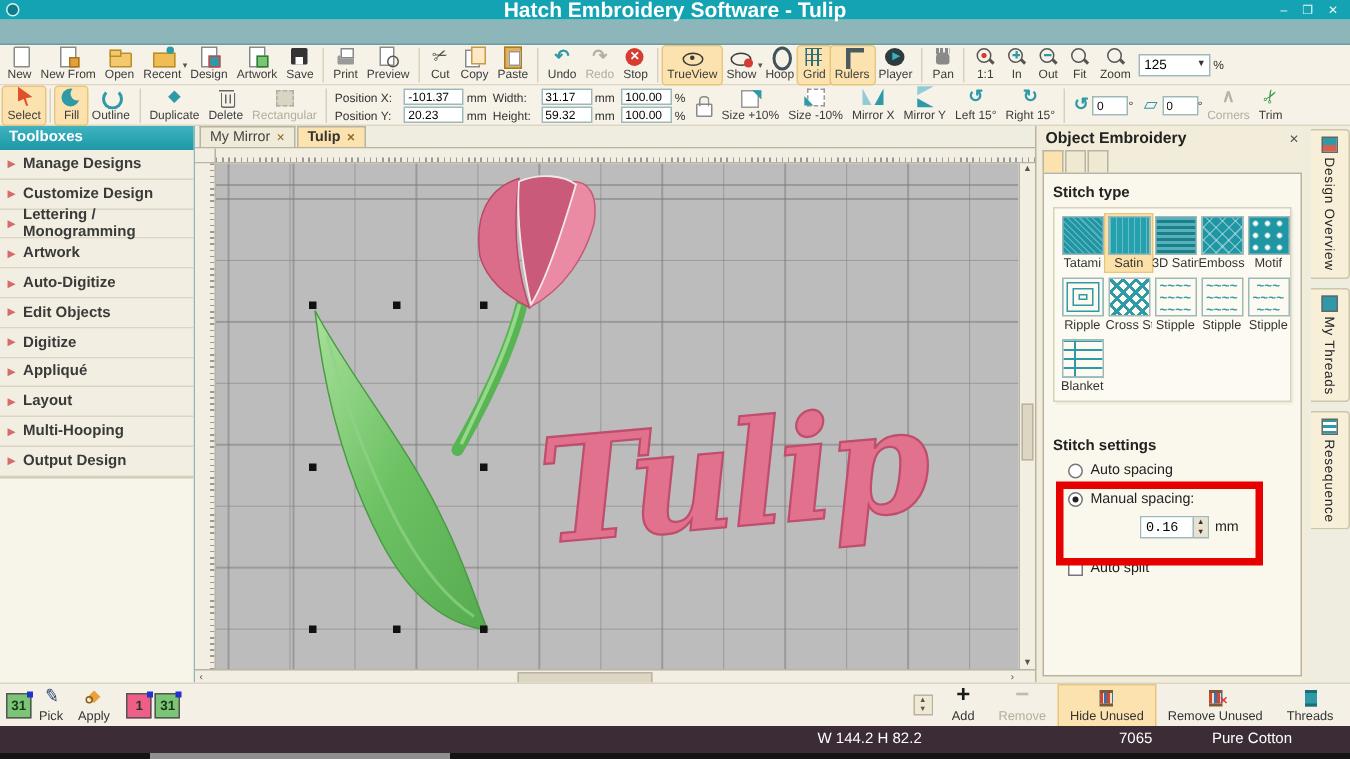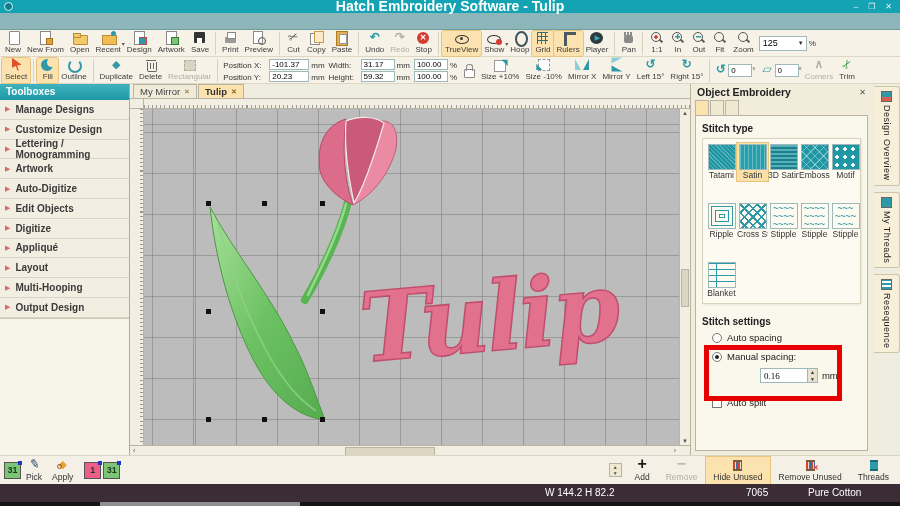--- a/index.html
+++ b/index.html
@@ -154,21 +154,21 @@
   .props{width:182px;background:#f2edda;border-left:1px solid #b8b3a2;display:flex;flex-direction:column;position:relative}
   .props-header{height:16px;display:flex;align-items:center;justify-content:space-between;padding:0 6px}
   .props-title{font-weight:bold;font-size:10.5px;color:#222}
   .props-close{font-size:8px;color:#555}
   .props-tabs{display:flex;height:15px;padding-left:4px;gap:1px}
   .ptab{padding:0 6px;font-size:9px;line-height:14px;border:1px solid #b8b3a2;border-bottom:none;background:#efe9d2;color:#444}
   .ptab.active{background:#fbe2ae;font-weight:bold}
   .props-content{flex:1;margin:0 4px 4px 4px;border:1px solid #b8b3a2;background:#faf7ec;padding:5px 6px;position:relative}
   .sec-heading{font-weight:bold;font-size:10px;color:#222;margin:2px 0 4px 0}
   .opts-box{border:1px solid #d8d2bc;background:#fdfbf1;padding:4px 3px;box-shadow:1px 1px 2px rgba(0,0,0,.08)}
-  .opts{display:grid;grid-template-columns:repeat(5,31px);row-gap:21px}
+  .opts{display:grid;grid-template-columns:repeat(5,31px);row-gap:3px}
   .opt{display:flex;flex-direction:column;align-items:center;padding:1px 0}
   .opt.sel{background:#fbe1a8;outline:1px solid #e7c57c}
   .st{width:28px;height:26px;border:1px solid #9fb9ba}
   .st-tatami{background:repeating-linear-gradient(45deg,rgba(255,255,255,.25) 0 1px,transparent 1px 3px),#1f96a3}
   .st-satin{background:repeating-linear-gradient(90deg,rgba(255,255,255,.3) 0 1px,transparent 1px 4px),#25a0ad}
   .st-satin3d{background:repeating-linear-gradient(0deg,rgba(0,0,0,.15) 0 2px,rgba(255,255,255,.25) 2px 4px),#1f96a3}
   .st-embossed{background:repeating-linear-gradient(45deg,rgba(255,255,255,.35) 0 1px,transparent 1px 6px),repeating-linear-gradient(-45deg,rgba(255,255,255,.35) 0 1px,transparent 1px 6px),#1f96a3}
   .st-motif{background:radial-gradient(circle,#fff 0 1.5px,transparent 2px),#1f96a3;background-size:8px 8px}
   .st-ripple{background:#fdfbf1;box-shadow:inset 0 0 0 2px #fdfbf1,inset 0 0 0 3px #2e9aa8,inset 0 0 0 6px #fdfbf1,inset 0 0 0 7px #2e9aa8,inset 0 0 0 10px #fdfbf1,inset 0 0 0 11px #2e9aa8,inset 0 0 0 14px #fdfbf1,inset 0 0 0 15px #2e9aa8}
   .st-cross{background:repeating-linear-gradient(45deg,transparent 0 4px,#2e9aa8 4px 6px),repeating-linear-gradient(-45deg,transparent 0 4px,#2e9aa8 4px 6px),#fdfbf1}
@@ -177,21 +177,21 @@
   .st-stipple3::before{content:"~~~\A ~~~~\A ~~~"}
   .st-blanket{background:linear-gradient(90deg,#2e9aa8 0 1px,transparent 1px) 7px 0/100% 100% no-repeat,repeating-linear-gradient(0deg,transparent 0 5px,#2e9aa8 5px 6px),#fdfbf1}
   .opt-lbl{font-size:8.5px;color:#333;max-width:31px;overflow:hidden;white-space:nowrap;line-height:10px}
   .settings-row{display:flex;align-items:center;gap:5px;margin:5px 0 0 10px}
   .radio{width:10px;height:10px;border:1px solid #777;border-radius:50%;background:#fff;position:relative}
   .radio.on::after{content:"";position:absolute;left:2px;top:2px;width:4px;height:4px;border-radius:50%;background:#222}
   .checkbox{width:10px;height:10px;border:1px solid #777;background:#fff}
   .ctrl-lbl{font-size:9.5px;color:#222}
   .spin-row{display:flex;align-items:center;gap:4px;margin:6px 0 0 58px}
   .spin-box{display:flex;border:1px solid #9fb9ba;background:#fff;height:15px}
-  .spin-box input{width:46px;border:none;font-size:9px;padding:0 3px;font-family:Liberation Serif, serif}
+  .spin-box input{width:34px;border:none;font-size:9px;padding:0 3px;font-family:Liberation Mono, monospace}
   .spin-btns{display:flex;flex-direction:column;border-left:1px solid #9fb9ba}
   .spin-btns span{font-size:5px;line-height:6.5px;padding:0 2px;background:#e8e2cf;color:#333}
   .annotated{position:relative}
   .red-rect{position:absolute;left:2px;top:-6px;width:138px;height:56px;border:5px solid #e60000;pointer-events:none;z-index:5}
 
   
   .side-tabs{width:28px;background:#efece0;display:flex;flex-direction:column;gap:6px;padding-top:2px}
   .vtab{margin-left:2px;background:#f8efd9;border:1px solid #cdc5a8;border-left:none;border-radius:0 3px 3px 0;display:flex;flex-direction:column;align-items:center;padding:4px 0}
   .vtab .vicon{width:11px;height:11px;margin-bottom:3px}
   .vicon.ic-overview{background:linear-gradient(#2e9aa8 50%,#d6604f 50%);border:1px solid #666}
@@ -726,21 +726,21 @@
               <div class="st st-stipple3"></div>
               <div class="opt-lbl">Stipple</div>
             </div>
 
             <div class="opt">
               <div class="st st-blanket"></div>
               <div class="opt-lbl">Blanket</div>
             </div>
           </div>
       </div>
-      <div class="sec-heading" style="margin-top:12px">Stitch settings</div>
+      <div class="sec-heading" style="margin-top:24px">Stitch settings</div>
       <div class="settings-row">
         <span class="radio"></span>
         <span class="ctrl-lbl">Auto spacing</span>
       </div>
       <div class="annotated">
         <div class="red-rect" style="border-color: rgb(230, 0, 0);"></div>
         <div class="settings-row" style="margin-top:8px">
           <span class="radio on"></span>
           <span class="ctrl-lbl">Manual spacing:</span>
         </div>

